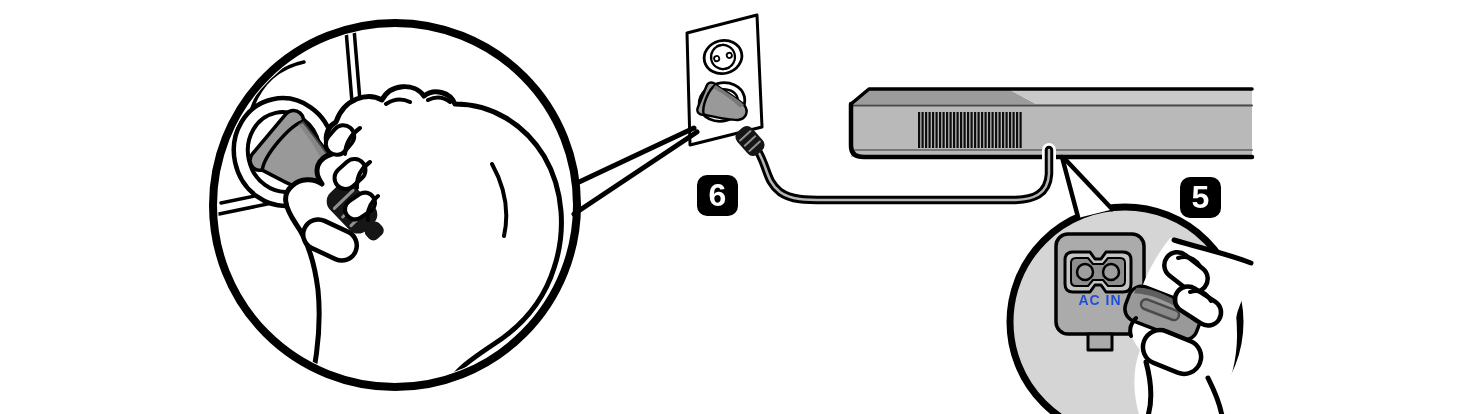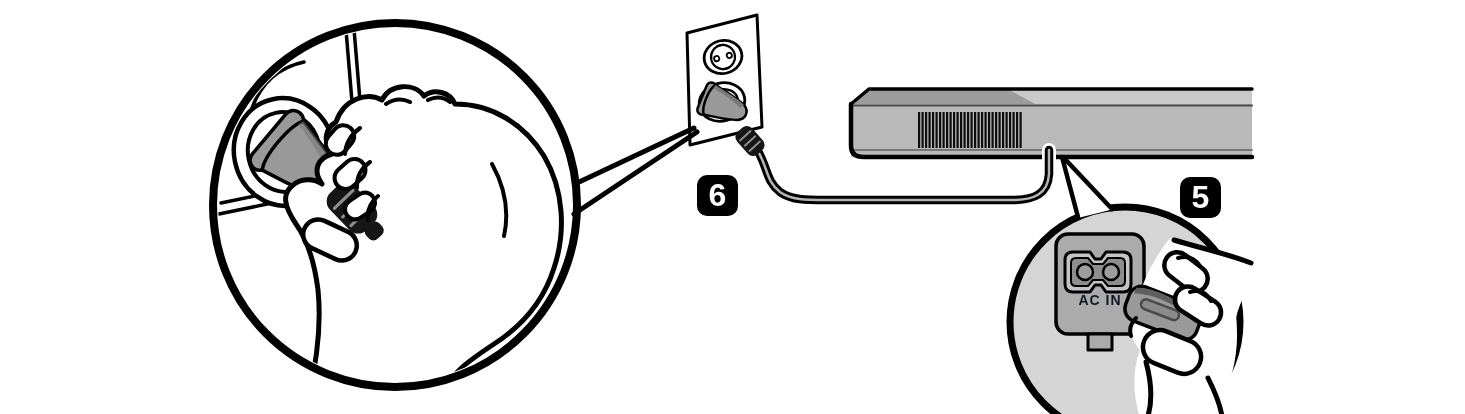--- a/index.html
+++ b/index.html
@@ -193,15 +193,15 @@
     <g transform="translate(1172,352) rotate(22)">
       <rect x="-30" y="-17" width="60" height="34" rx="17" fill="#fff" stroke="#000" stroke-width="4.5"></rect>
     </g>
     <path fill="none" stroke="#000" stroke-width="4" d="M1178,258 q14,-4 22,8 M1190,292 q14,-4 21,9 M1136,318 q-8,8 -5,18"></path>
     <path fill="none" stroke="#000" stroke-width="5" d="M1146,362 C1152,384 1152,402 1148,416 M1208,378 C1216,394 1220,404 1222,416"></path>
   </g>
 </svg>
 
 <div class="badge" id="badge-6" style="background: rgb(0, 0, 0); color: rgb(255, 255, 255);">6</div>
 <div class="badge" id="badge-5" style="background: rgb(0, 0, 0); color: rgb(255, 255, 255);">5</div>
-<div class="port-label" style="color: #0f172a;">AC IN</div>
+<div class="port-label" style="color: #1d4ed8;">AC IN</div>
 
 </div>
 
 </body></html>

